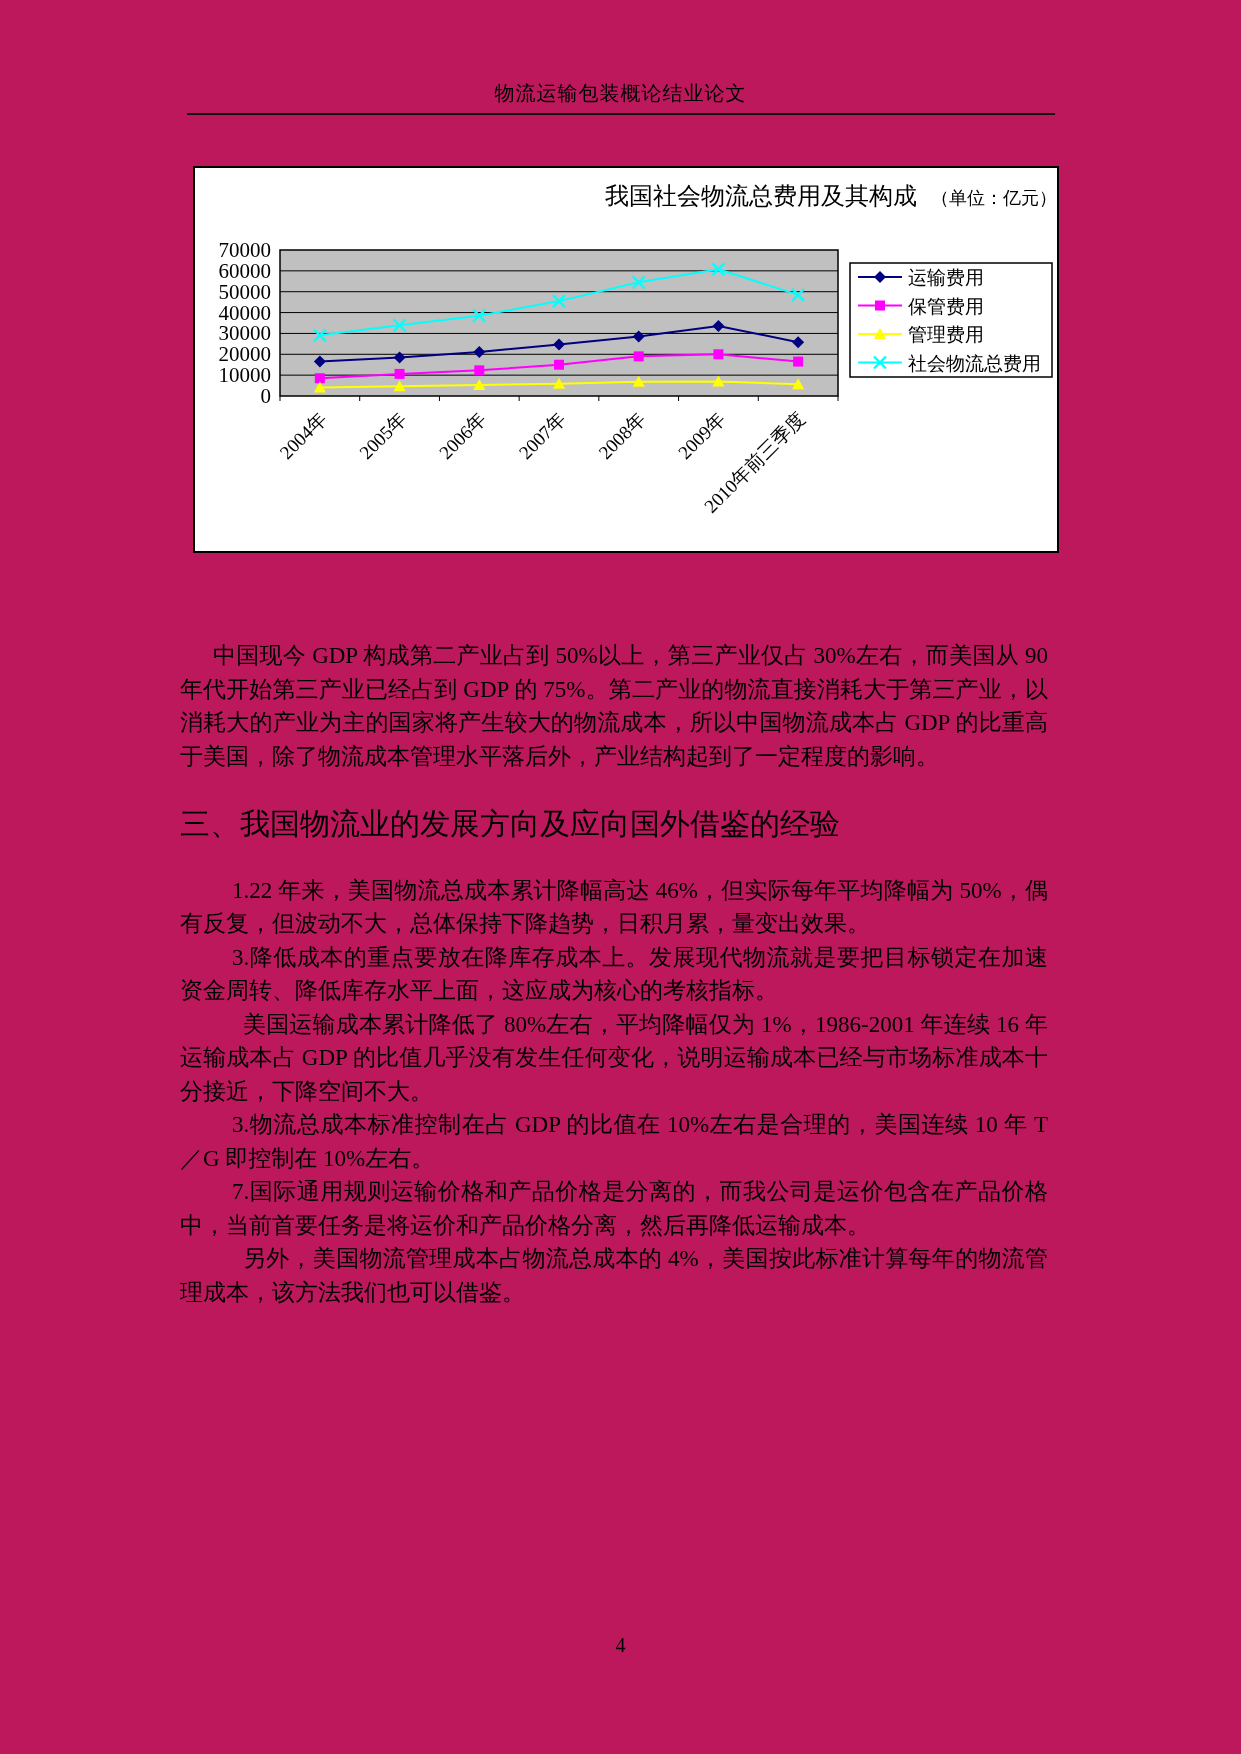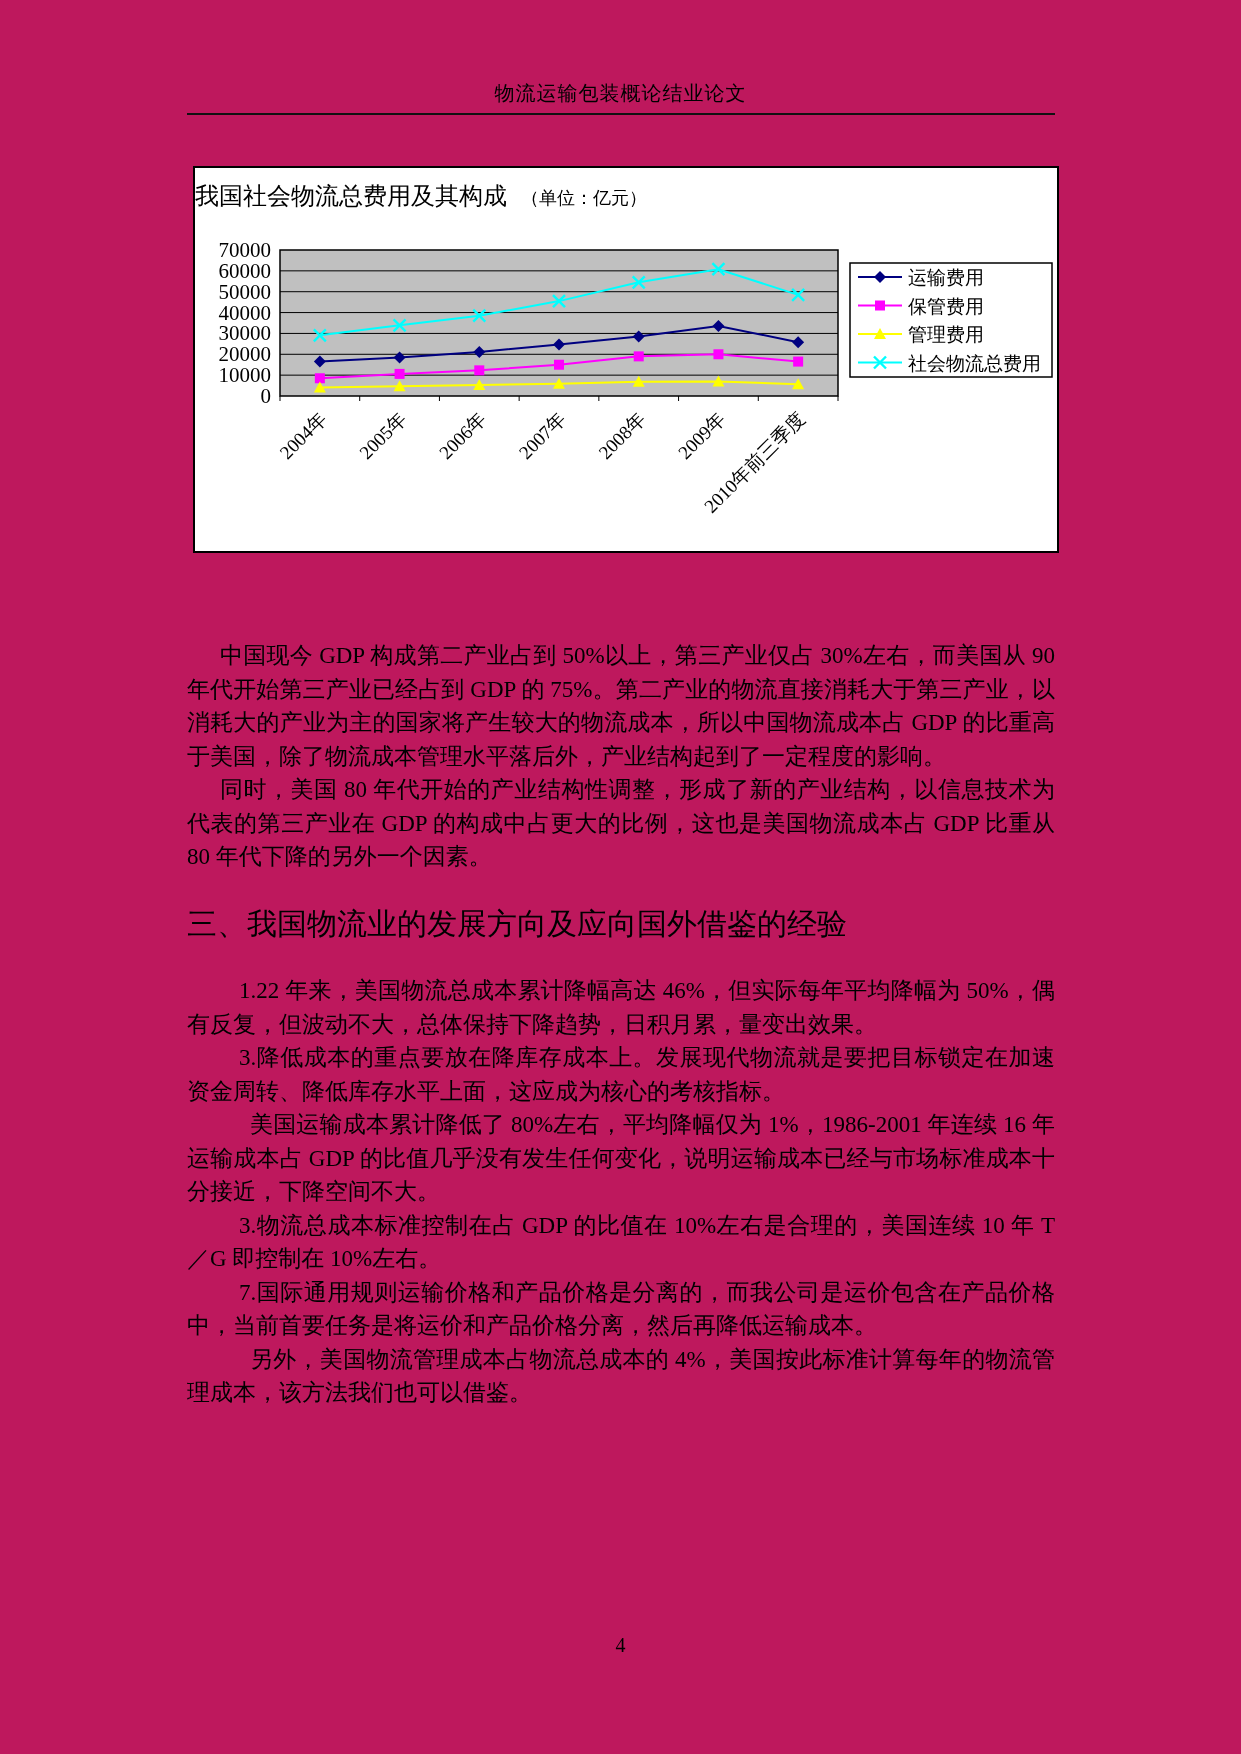--- a/index.html
+++ b/index.html
@@ -23,29 +23,29 @@
   }
   
   .chart-frame {
     position:absolute; left:193px; top:166px;
     width:866px; height:387px;
     border:2px solid #000; box-sizing:border-box;
     background:#fff;
   }
   .chart-title-row {
     position:absolute; top:12px; left:0; width:100%;
-    text-align:left; white-space:nowrap;font-family:Liberation Mono, monospace;
+    text-align:right; white-space:nowrap;font-family:Liberation Mono, monospace;
   }
   .chart-title-main { font-size:24px; }
   .chart-title-unit { font-size:18px; margin-left:14px; }
   #chart-canvas { position:absolute; left:0; top:0; width:862px; height:383px; }
   #chart-canvas svg { display:block; }
   
   .body-text {
-    position:absolute; left:187px; top:639px; width:868px;
+    position:absolute; left:180px; top:639px; width:868px;
     font-size:23px; line-height:33.5px; text-align:justify;
   }
   .para { margin:0; padding:0; }
   .indent-a { text-indent:33px; }
   .indent-b { text-indent:52px; }
   .indent-c { text-indent:63px; }
   .gap-before { margin-top:33.5px; }
   .section-heading {
     margin:33.5px 0 33.5px 0; padding:0;
     font-size:30px; font-weight:normal; line-height:33.5px;
@@ -151,21 +151,20 @@
           <text x="713" y="201.5" font-family="&quot;Liberation Serif&quot;,&quot;DejaVu Serif&quot;,serif" fill="#000" font-size="19px">社会物流总费用</text>
         </svg>
       </div>
     <div class="chart-title-row">
       <span class="chart-title-main">我国社会物流总费用及其构成</span><span class="chart-title-unit">（单位：亿元）</span>
     </div>
   </div>
 
   <div class="body-text">
     <p class="para indent-a">中国现今 GDP 构成第二产业占到 50%以上，第三产业仅占 30%左右，而美国从 90 年代开始第三产业已经占到 GDP 的 75%。第二产业的物流直接消耗大于第三产业，以消耗大的产业为主的国家将产生较大的物流成本，所以中国物流成本占 GDP 的比重高于美国，除了物流成本管理水平落后外，产业结构起到了一定程度的影响。</p>
-    <p class="para indent-a">同时，美国 80 年代开始的产业结构性调整，形成了新的产业结构，以信息技术为代表的第三产业在 GDP 的构成中占更大的比例，这也是美国物流成本占 GDP 比重从 80 年代下降的另外一个因素。</p>
     <h2 class="section-heading">三、我国物流业的发展方向及应向国外借鉴的经验</h2>
     <p class="para indent-b gap-before">1.22 年来，美国物流总成本累计降幅高达 46%，但实际每年平均降幅为 50%，偶有反复，但波动不大，总体保持下降趋势，日积月累，量变出效果。</p>
     <p class="para indent-b">3.降低成本的重点要放在降库存成本上。发展现代物流就是要把目标锁定在加速资金周转、降低库存水平上面，这应成为核心的考核指标。</p>
     <p class="para indent-c">美国运输成本累计降低了 80%左右，平均降幅仅为 1%，1986-2001 年连续 16 年运输成本占 GDP 的比值几乎没有发生任何变化，说明运输成本已经与市场标准成本十分接近，下降空间不大。</p>
     <p class="para indent-b">3.物流总成本标准控制在占 GDP 的比值在 10%左右是合理的，美国连续 10 年 T／G 即控制在 10%左右。</p>
     <p class="para indent-b">7.国际通用规则运输价格和产品价格是分离的，而我公司是运价包含在产品价格中，当前首要任务是将运价和产品价格分离，然后再降低运输成本。</p>
     <p class="para indent-c">另外，美国物流管理成本占物流总成本的 4%，美国按此标准计算每年的物流管理成本，该方法我们也可以借鉴。</p>
   </div>
 
   <div class="page-number">4</div>

